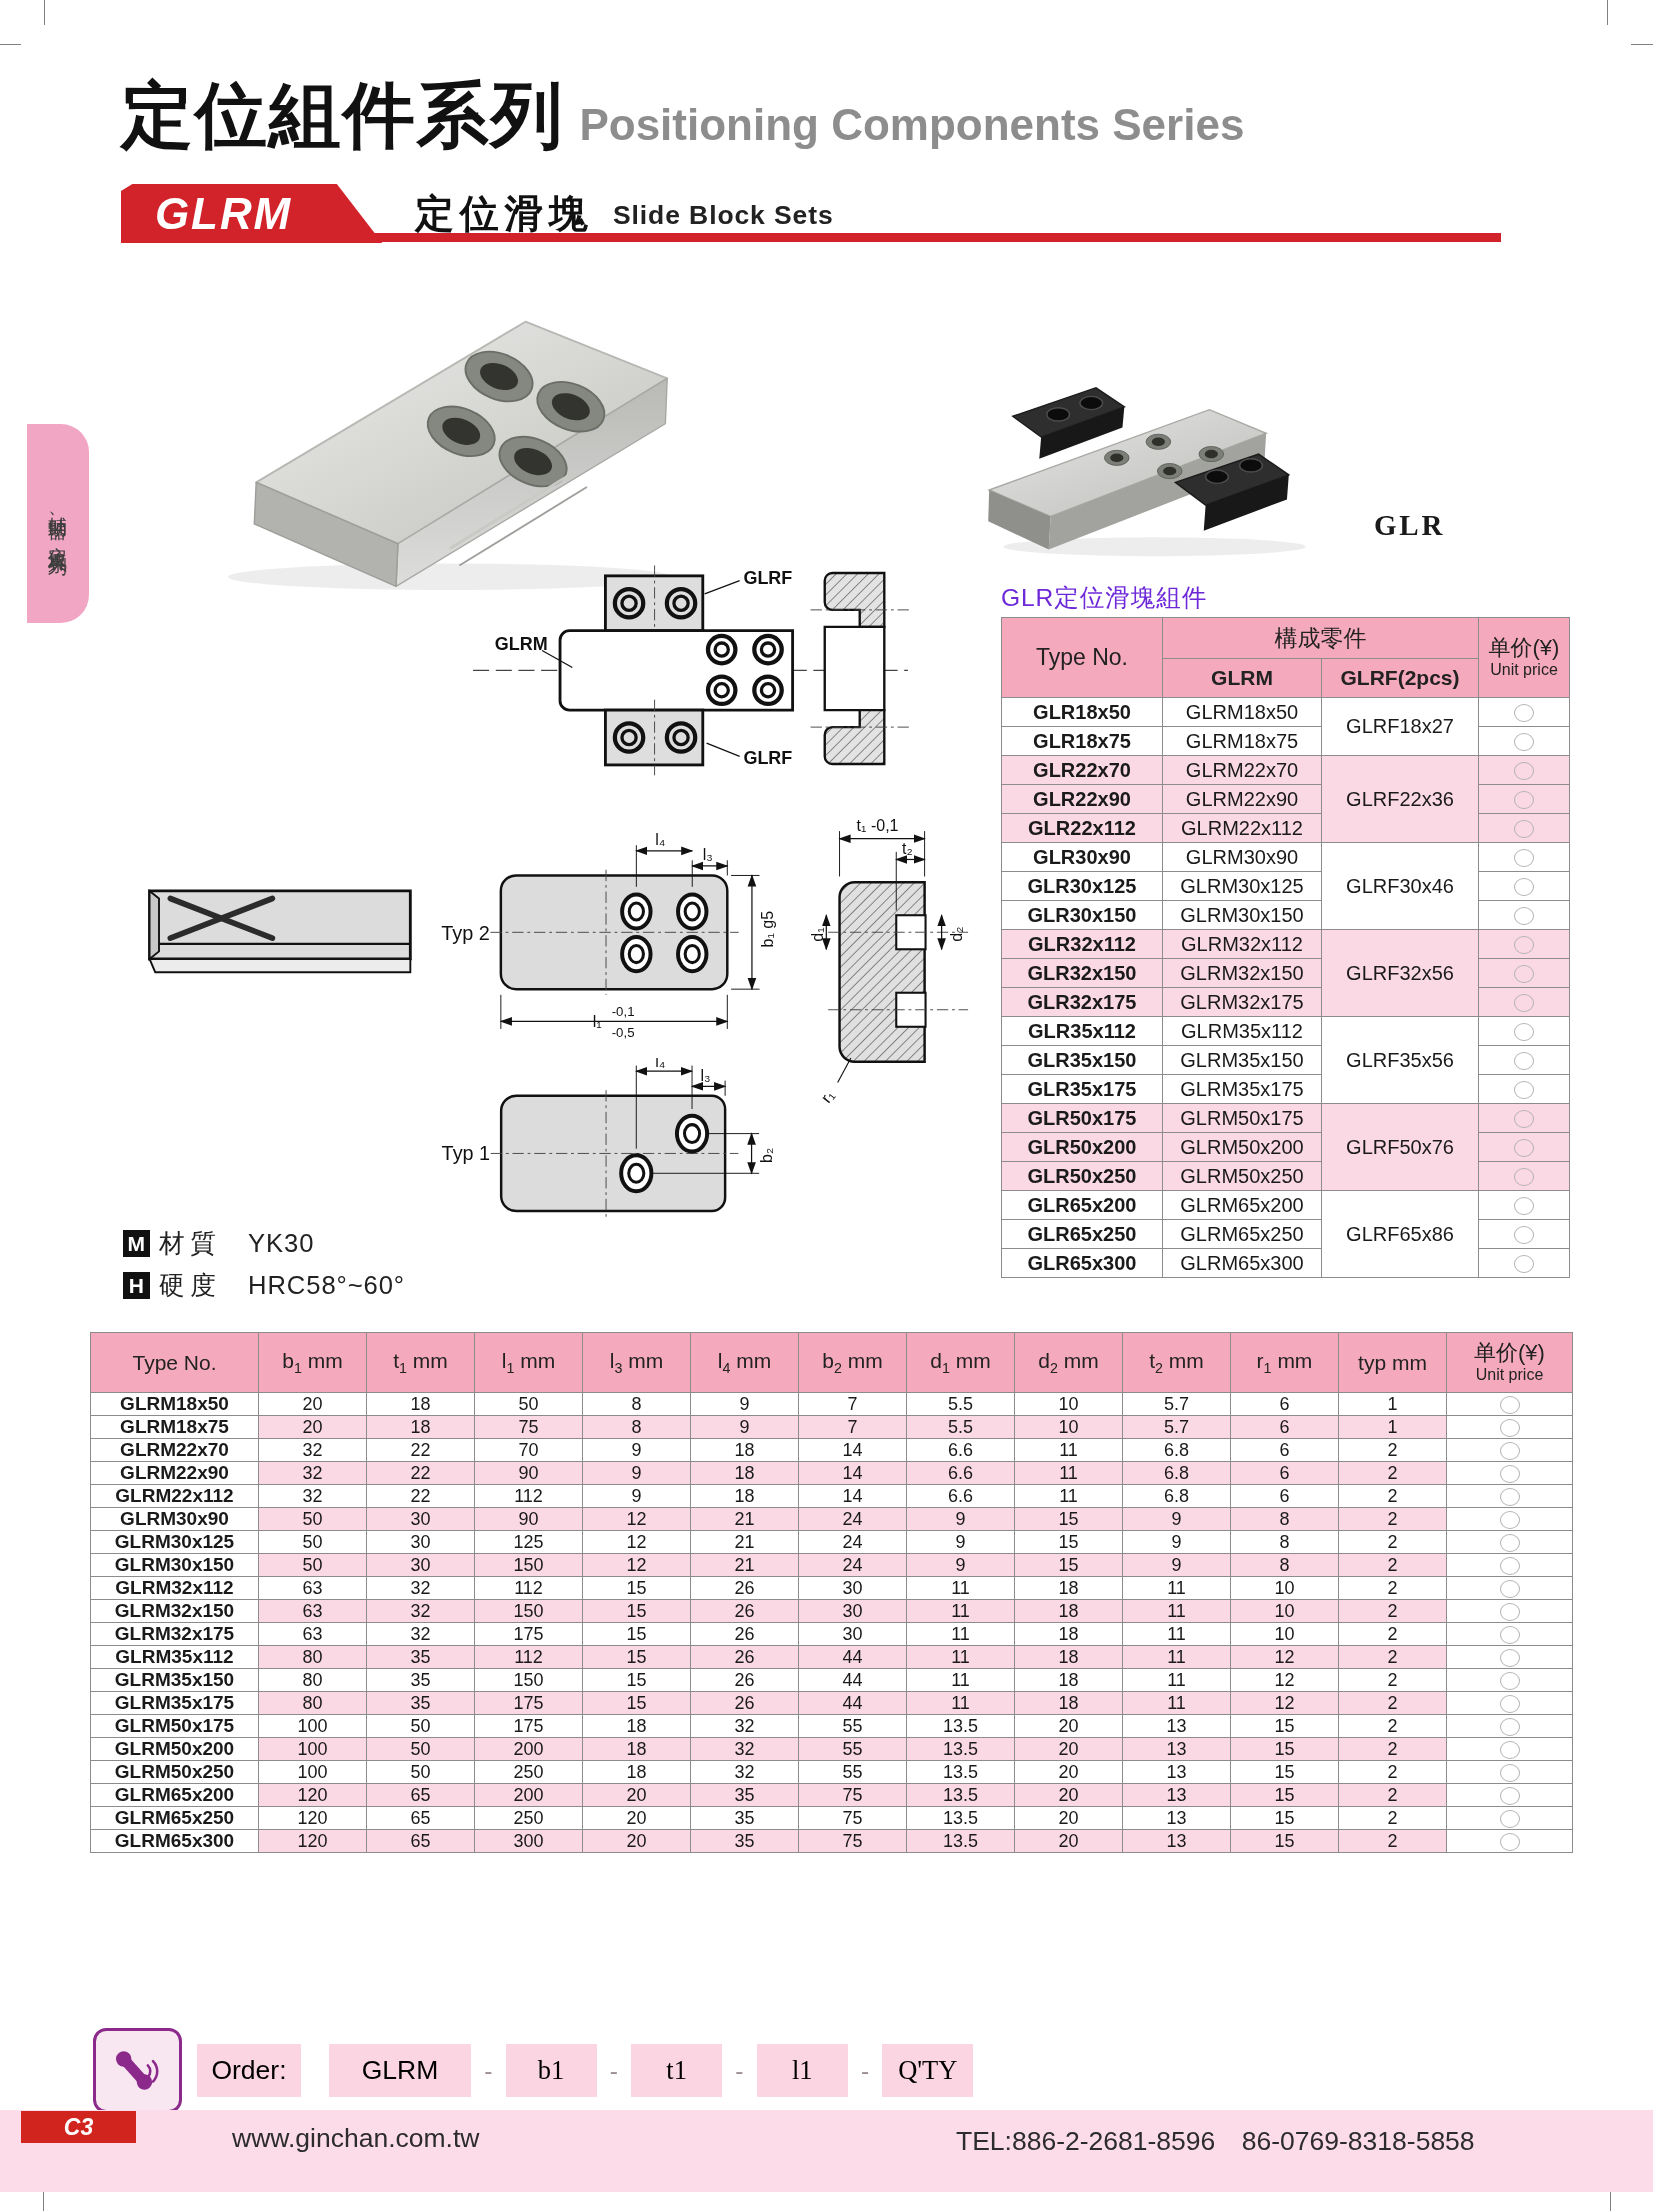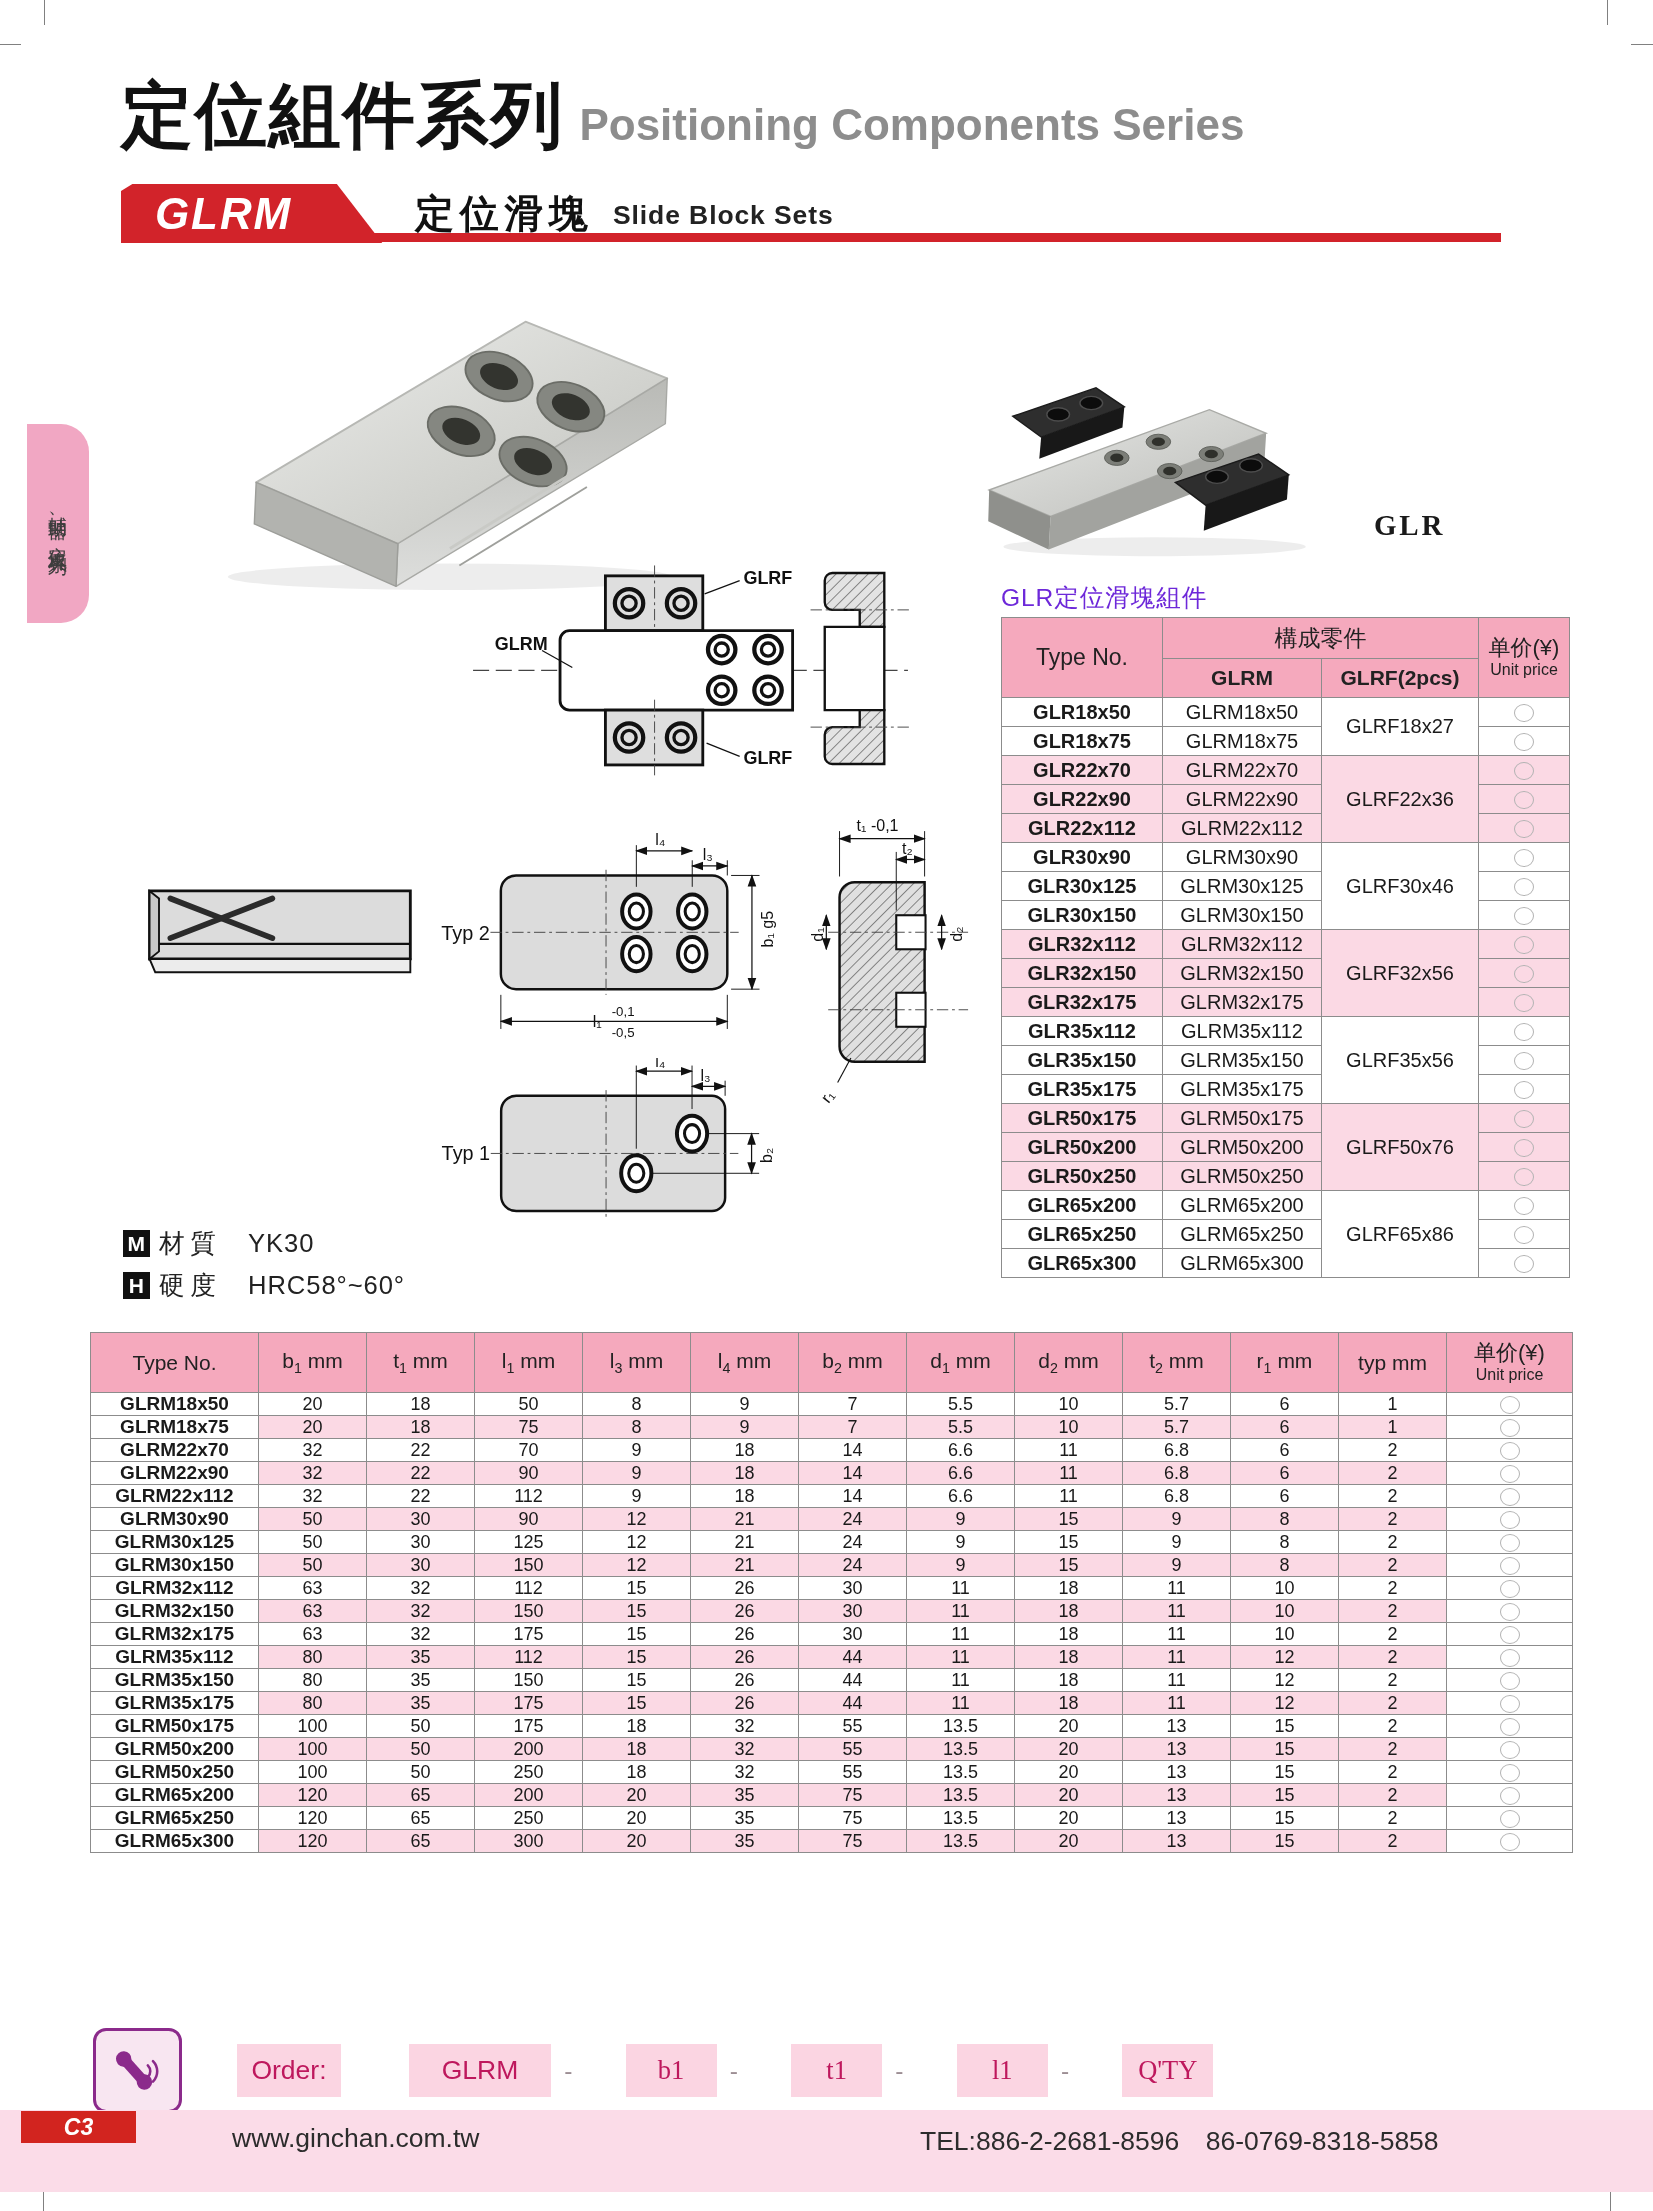--- a/index.html
+++ b/index.html
@@ -50,32 +50,32 @@
   .note-row{position:absolute;left:123px;font-size:25.6px;color:#222;display:flex;align-items:center;}
   .note-ic{display:inline-flex;width:26.5px;height:26.5px;background:#111;color:#fff;font-weight:bold;font-size:21px;
      align-items:center;justify-content:center;margin-right:9.5px;}
   .note-lbl{letter-spacing:5.7px;}
   .note-val{margin-left:26.5px;letter-spacing:0.9px;}
 
   
   .order-row{position:absolute;left:93px;top:2029px;height:83px;display:flex;align-items:center;}
   .phone-box{width:83px;height:79px;border:3.8px solid #8b2a8b;border-radius:13.2px;background:#f8e6f1;
      display:flex;align-items:center;justify-content:center;margin-right:15px;}
-  .obox{background:#fbd5e2;color:#be185d;font-size:26.5px;padding:11.4px 0;text-align:center;margin-left:40px;}
+  .obox{background:#fbd5e2;color:#000000;font-size:26.5px;padding:11.4px 0;text-align:center;}
   .order-lbl{width:104px;margin-right:28px;}
   .op-glrm{width:142px;}
   .op{width:91px;font-family:Liberation Serif, serif;}
   .osep{color:#9c8e94;font-size:24.6px;margin:0 13.2px;}
 
   
   .footer-bar{position:absolute;left:0;top:2110px;width:1653px;height:82px;background:#fbdce8;}
   .page-code{position:absolute;left:21px;top:2111px;width:115px;height:32px;background:#d2241f;color:#fff;
      font-weight:bold;font-style:italic;font-size:23px;display:flex;align-items:center;justify-content:center;}
   .website{position:absolute;left:232px;top:2123px;font-size:26.5px;color:#2c2c2c;}
-  .tel{position:absolute;left:920px;top:2123px;font-size:26.5px;color:#2c2c2c;}
+  .tel{position:absolute;left:956px;top:2123px;font-size:26.5px;color:#2c2c2c;}
 
   
   svg text{font-family:"Liberation Sans","DejaVu Sans",sans-serif;fill:#111;}
   .dim-text{font-size:17px;}
   .dim-small{font-size:14px;}
   .lead-text{font-size:19px;font-weight:bold;}
   .typ-text{font-size:21px;}
 </style>
 </head>
 <body>

